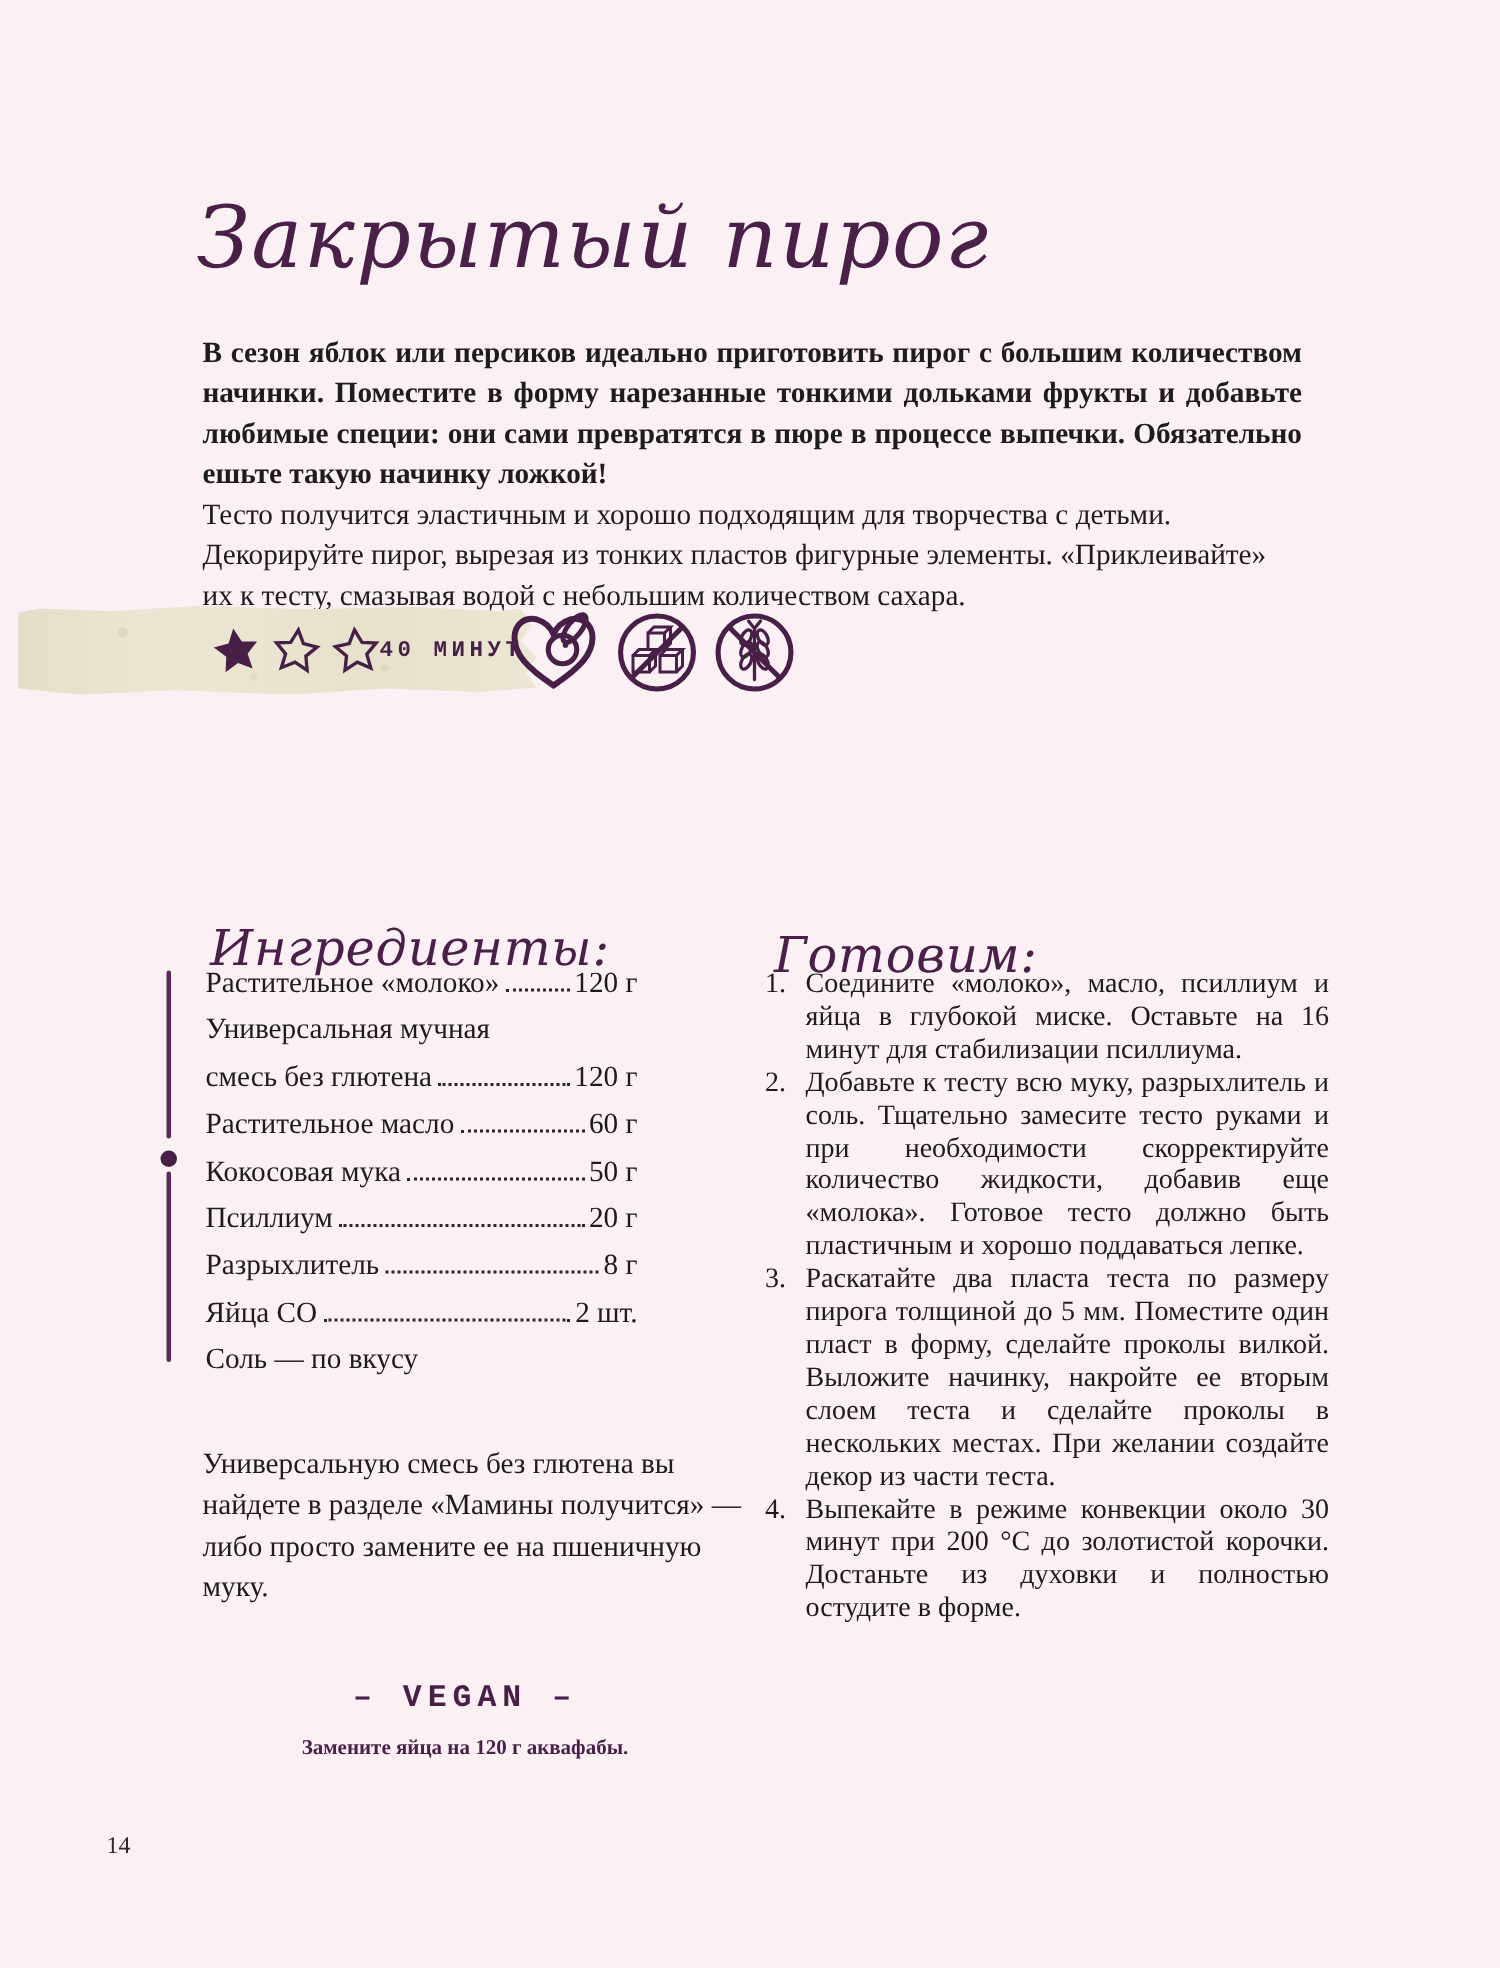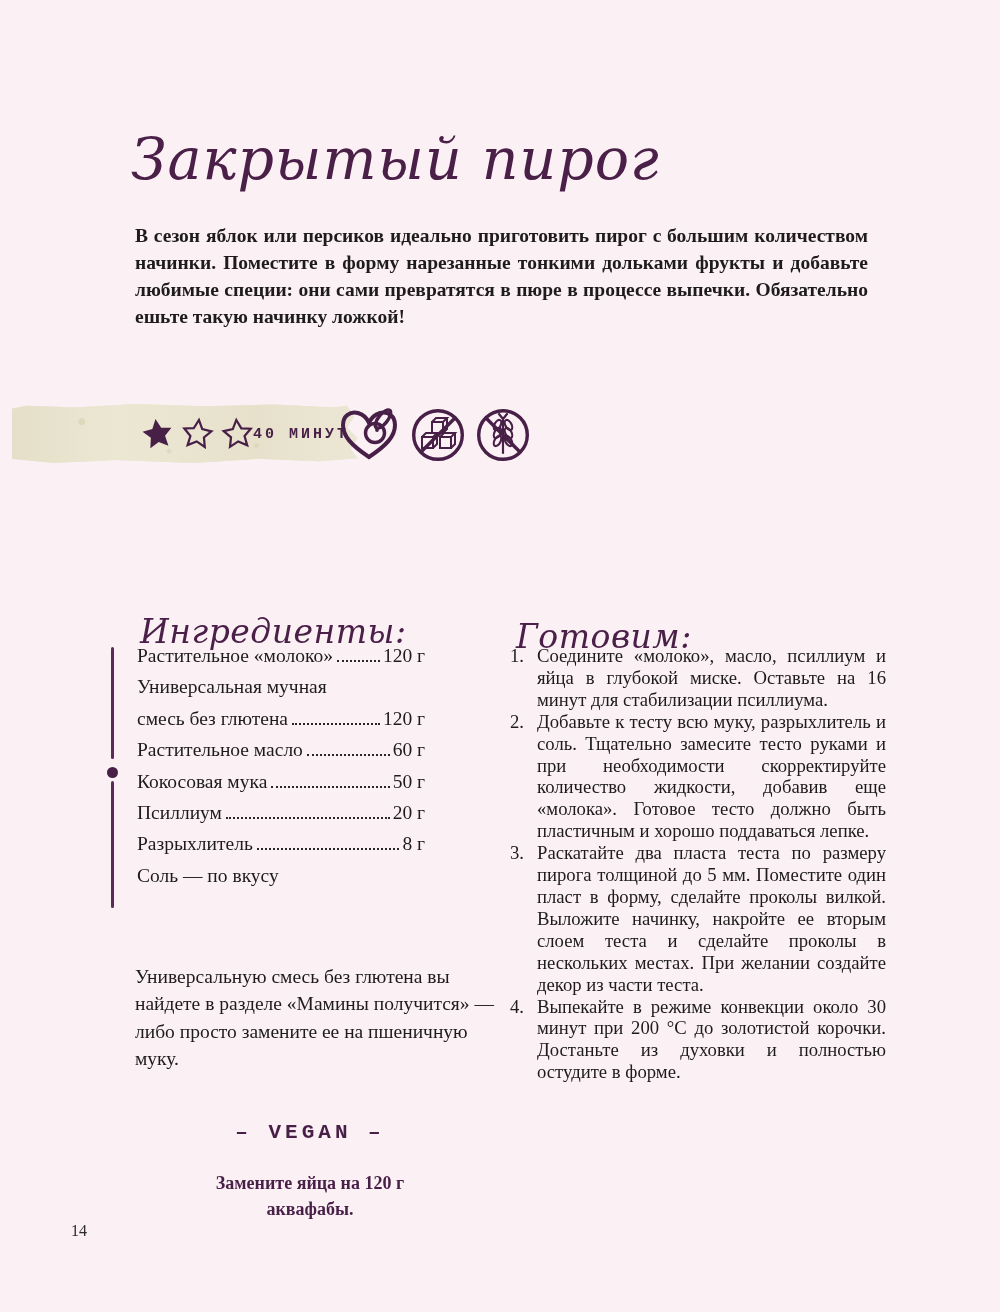--- a/index.html
+++ b/index.html
@@ -51,34 +51,35 @@
   .ing-amt{white-space:nowrap;}
 
   .ing-note{position:absolute;left:135px;top:943px;width:368px;font-size:19.5px;line-height:27.5px;}
 
   .steps{position:absolute;left:510px;top:645px;width:376px;font-size:18.7px;line-height:21.9px;text-align:justify;hyphens:auto;}
   .step{position:relative;padding-left:27px;}
   .step-num{position:absolute;left:0;top:0;}
 
   .vegan{position:absolute;left:198px;top:1121px;width:224px;text-align:center;color:#471f47;}
   .vegan-title{font-family:"Liberation Mono", monospace;font-weight:bold;font-size:21px;letter-spacing:4px;white-space:nowrap;}
-  .vegan-text{margin-top:27px;font-size:18px;line-height:25.5px;font-weight:bold;}
+  .vegan-text{margin-top:9px;font-size:14px;line-height:25.5px;font-weight:bold;}
 
   .page-number{position:absolute;left:71px;top:1222px;font-size:16px;color:#2d2a2b;}
 
   svg .ink{stroke:#471f47;fill:none;}
 </style>
 </head>
 <body>
 
 <div class="page">
 
   <h1 class="page-title script">Закрытый пирог</h1>
 
   <p class="intro-lead">В сезон яблок или персиков идеально приготовить пирог с большим количеством начинки. Поместите в форму нарезанные тонкими дольками фрукты и добавьте любимые специи: они сами превратятся в пюре в процессе выпечки. Обязательно ешьте такую начинку ложкой!</p>
+  <p class="intro-body">Тесто получится эластичным и хорошо подходящим для творчества с детьми. Декорируйте пирог, вырезая из тонких пластов фигурные элементы. «Приклеивайте» их к тесту, смазывая водой с небольшим количеством сахара.</p>
 
   <div class="tape">
     <div class="stars">
       <svg class="star" viewBox="0 0 34 34">
         <path d="M17 2 L21.6 11.6 L32 13 L24.4 20.4 L26.4 31 L17 25.8 L7.6 31 L9.6 20.4 L2 13 L12.4 11.6 Z" fill="#471f47" transform="rotate(-8 17 17)"></path>
       </svg>
       <svg class="star" viewBox="0 0 34 34">
         <path class="ink" d="M17 3 L21.4 12 L31 13.3 L24 20.3 L25.9 30 L17 25.2 L8.1 30 L10 20.3 L3 13.3 L12.6 12 Z" stroke-width="2.3" transform="rotate(6 17 17)"></path>
       </svg>
       <svg class="star" viewBox="0 0 34 34">
@@ -160,20 +161,25 @@
     <div class="ing-row">
       <span class="ing-name">Псиллиум</span>
       <span class="leader"></span>
       <span class="ing-amt">20 г</span>
     </div>
     <div class="ing-row">
       <span class="ing-name">Разрыхлитель</span>
       <span class="leader"></span>
       <span class="ing-amt">8 г</span>
     </div>
+    <div class="ing-row">
+      <span class="ing-name">Яйца СО</span>
+      <span class="leader"></span>
+      <span class="ing-amt">2 шт.</span>
+    </div>
     <div class="ing-row no-leader">
       <span class="ing-name">Соль — по вкусу</span>
 
       <span class="ing-amt"></span>
     </div>
   </div>
 
   <p class="ing-note">Универсальную смесь без глютена вы найдете в разделе «Мамины получится» — либо просто замените ее на пшеничную муку.</p>
 
   <div class="steps">

